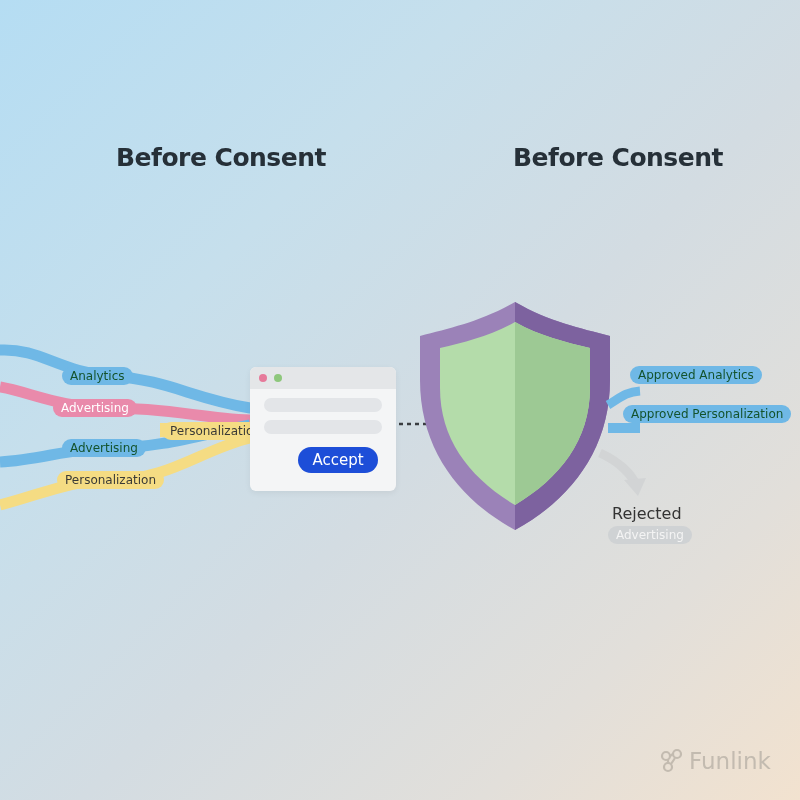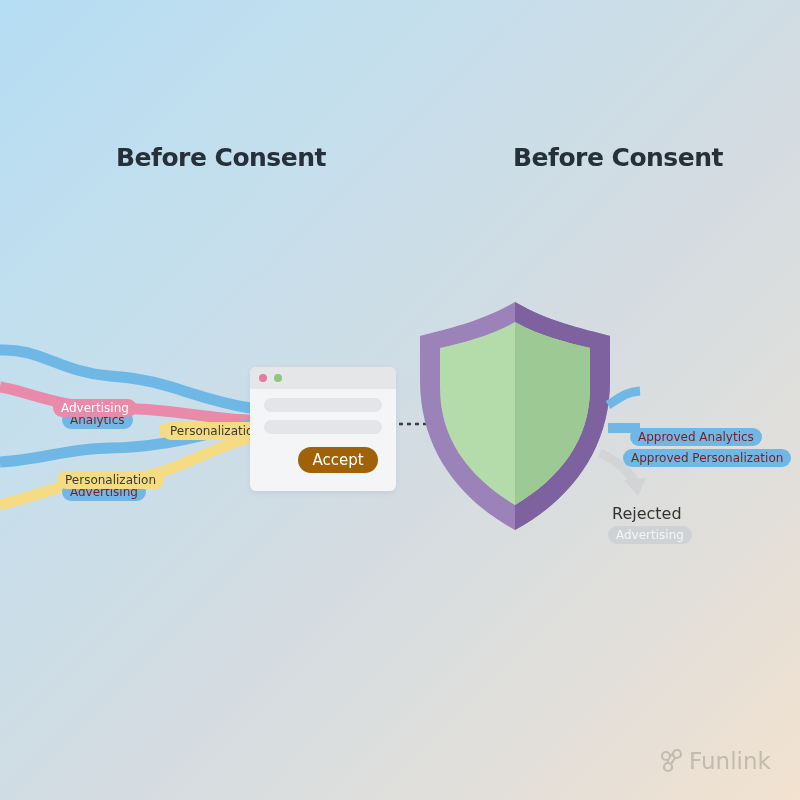--- a/index.html
+++ b/index.html
@@ -12,37 +12,37 @@
     position: absolute; top: 143px; font-size: 25px; font-weight: bold; color: #263038;
     font-family: "DejaVu Sans", sans-serif; letter-spacing: -0.5px;
   }
   #h-before { left: 116px; }
   #h-after { left: 513px; }
   svg.layer { position: absolute; left: 0; top: 0; width: 800px; height: 800px; }
   .pill {
     position: absolute; font-size: 12px; white-space: nowrap; line-height: 18px;
     padding: 0 8px; border-radius: 9px; font-family: "DejaVu Sans", sans-serif;
   }
-  .pill.blue { background: #6fb8e6; color: #7f1d1d; margin-top: 44px; }
+  .pill.blue { background: #6fb8e6; color: #14532d; }
   .pill.pink { background: #e98aab; color: #ffffff; }
   .pill.yellow { background: #f5dc83; color: #3a3a36; }
   .pill.gray { background: #cfd2d4; color: #f4f4f4; }
   .window {
     position: absolute; left: 250px; top: 367px; width: 146px; height: 124px;
     background: #f4f5f6; border-radius: 6px; box-shadow: 0 2px 6px rgba(0,0,0,0.06);
     overflow: hidden;
   }
   .window .bar { height: 22px; background: #e4e6e8; position: relative; }
   .dot { position: absolute; top: 7px; width: 8px; height: 8px; border-radius: 50%; }
   .dot.red { left: 9px; background: #e67a9a; }
   .dot.green { left: 24px; background: #8ec77c; }
   .field { position: absolute; left: 14px; width: 118px; height: 14px; background: #e3e5e8; border-radius: 7px; }
   .accept {
     position: absolute; left: 48px; top: 80px; width: 80px; height: 26px; border-radius: 13px;
-    background: #a16207; color: #ffffff; font-size: 15px; text-align: center; line-height: 26px;
+    background: #1d4ed8; color: #ffffff; font-size: 15px; text-align: center; line-height: 26px;
     font-family: "DejaVu Sans", sans-serif;
   }
   .rejected-label { position: absolute; left: 612px; top: 504px; font-size: 16px; color: #333; font-family: "DejaVu Sans", sans-serif; }
   .brand { position: absolute; left: 659px; top: 748px; display: flex; align-items: center; gap: 4px; }
   .brand-name { font-size: 23px; color: #c3bbb0; font-family: "DejaVu Sans", sans-serif; text-align: center; }
 </style>
 </head>
 <body>
 
 <div id="h-before" class="heading">Before Consent</div>
@@ -82,21 +82,21 @@
 <div class="window">
   <div class="bar">
     <span class="dot red"></span>
     <span class="dot green"></span>
   </div>
   <div class="field" style="top:31px;"></div>
   <div class="field" style="top:53px;"></div>
   <div class="accept">Accept</div>
 </div>
 
-<div class="pill blue" style="left:630px; top:384px;text-align:center;">Approved Analytics</div>
+<div class="pill blue" style="left:630px; top:366px;text-align:center;">Approved Analytics</div>
 <div class="pill blue" style="left:623px; top:405px;">Approved Personalization</div>
 <div class="rejected-label">Rejected</div>
 <div class="pill gray" style="left:608px; top:526px;">Advertising</div>
 
 <div class="brand">
   <svg width="26" height="26" viewBox="0 0 26 26">
     <g fill="none" stroke="#c3bbb0" stroke-width="2.2">
       <circle cx="7" cy="8" r="4"></circle>
         <circle cx="18" cy="6" r="4"></circle>
         <circle cx="9" cy="19" r="4"></circle>

